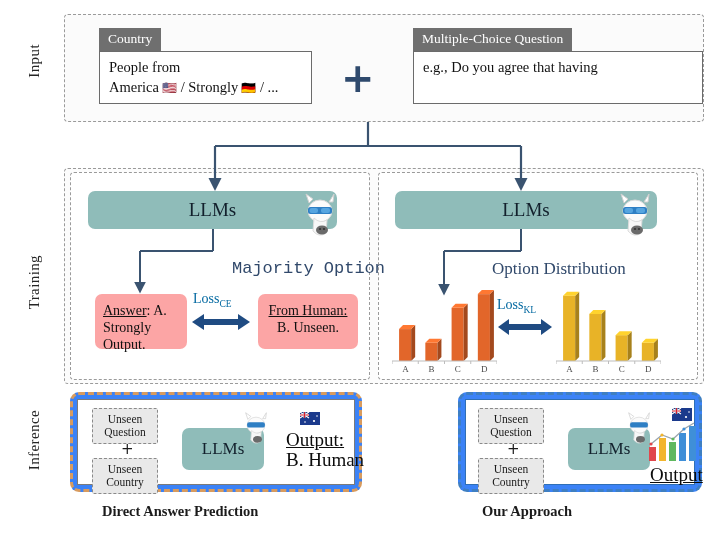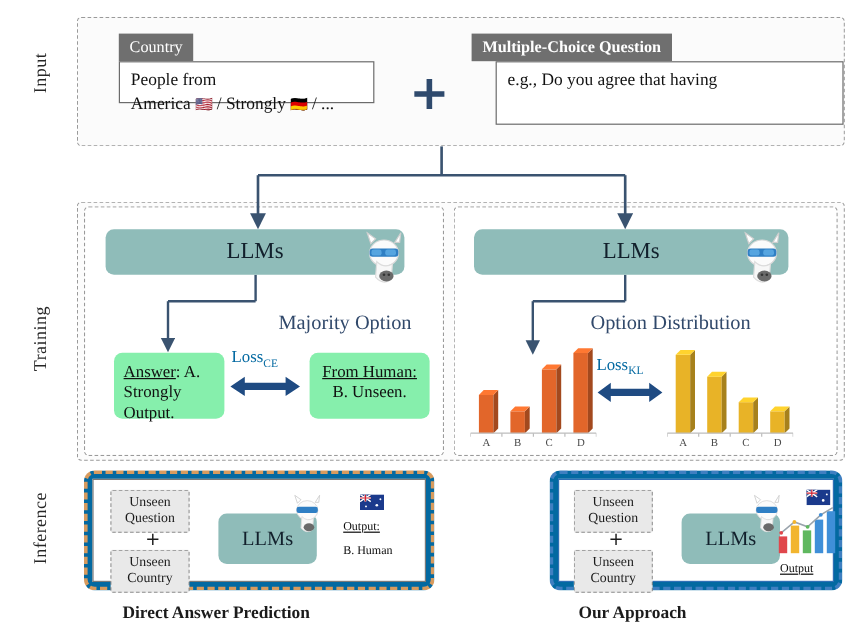--- a/index.html
+++ b/index.html
@@ -52,22 +52,22 @@
     position:absolute;
     background:#ffffff;
     border:1.2px solid #6b6b6b;
     font-size:14.5px;
     line-height:20px;
     color:#111;
     padding:5px 8px 6px 9px;
     white-space:nowrap;
   }
   #country-head { left:99px;  top:28px;  }
-  #country-body { left:99px;  top:51px;  width:213px; height:35px; }
-  #mcq-head     { left:393px; top:28px;font-weight:bold;  }
+  #country-body { left:99px;  top:51px;  width:213px; height:53px; }
+  #mcq-head     { left:413px; top:28px;  }
   #mcq-body     { left:413px; top:51px;  width:290px; height:53px; }
 
   .flag { font-size:12px; letter-spacing:-.5px; }
 
   #plus-sign{
     position:absolute; left:341px; top:58px;
     font-family:"DejaVu Sans", sans-serif;
     font-size:40px; font-weight:700; color:#2f4a6d; line-height:40px;
   }
 
@@ -93,27 +93,27 @@
   #llama-left { left:300px; top:193px; }
   #llama-right{ left:615px; top:193px; }
 
   
   .mid-caption{
     position:absolute;
     color:#31496b;
     font-size:17px;
     white-space:nowrap;
   }
-  #cap-majority{ left:232px; top:259px; }
+  #cap-majority{ left:232px; top:259px;font-family:Liberation Mono, monospace; }
   #cap-dist    { left:492px; top:259px; }
 
   
   .blue-box{
     position:absolute;
-    background:#86efac;
+    background:#fca5a5;
     border-radius:7px;
     font-size:14px;
     line-height:17px;
     color:#101010;
     padding:8px 8px 7px 8px;
   }
   #box-answer{ left:95px;  top:294px; width:92px;  height:55px; text-align:left; }
   #box-human { left:258px; top:294px; width:100px; height:55px; text-align:center; }
   .ul { text-decoration:underline; }
 
@@ -141,21 +141,21 @@
     position:absolute;
     font-size:9px;
     color:#4a4a4a;
     font-family:"Liberation Serif", serif;
   }
 
   
   .inf-panel{
     position:absolute;
     border-radius:9px;
-    background:#0369a1;
+    background:#3b82f6;
   }
   #inf-left{
     left:70px; top:392px; width:292px; height:100px;
     border:3px dashed #d89b5e; padding:4px;
   }
   #inf-right{
     left:458px; top:392px; width:244px; height:100px;
     border:3px dashed #3f7fc1; padding:4px;
   }
   .inf-inner{
@@ -187,21 +187,21 @@
     position:absolute;
     background:#8fbcb9;
     border-radius:7px;
     color:#12202c;
     font-size:17px;
     display:flex; align-items:center; justify-content:center;
   }
   .llama-small{ position:absolute; width:30px; height:34px; }
   .out-text{
     position:absolute;
-    font-size:10px; line-height:17px; color:#0c0c0c;
+    font-size:19px; line-height:17px; color:#0c0c0c;
     white-space:nowrap;
   }
   .flag-au{ position:absolute; width:20px; height:13px; }
 
   .panel-caption{
     position:absolute;
     font-size:14.5px;
     font-weight:bold;
     color:#1b1b1b;
     white-space:nowrap;

